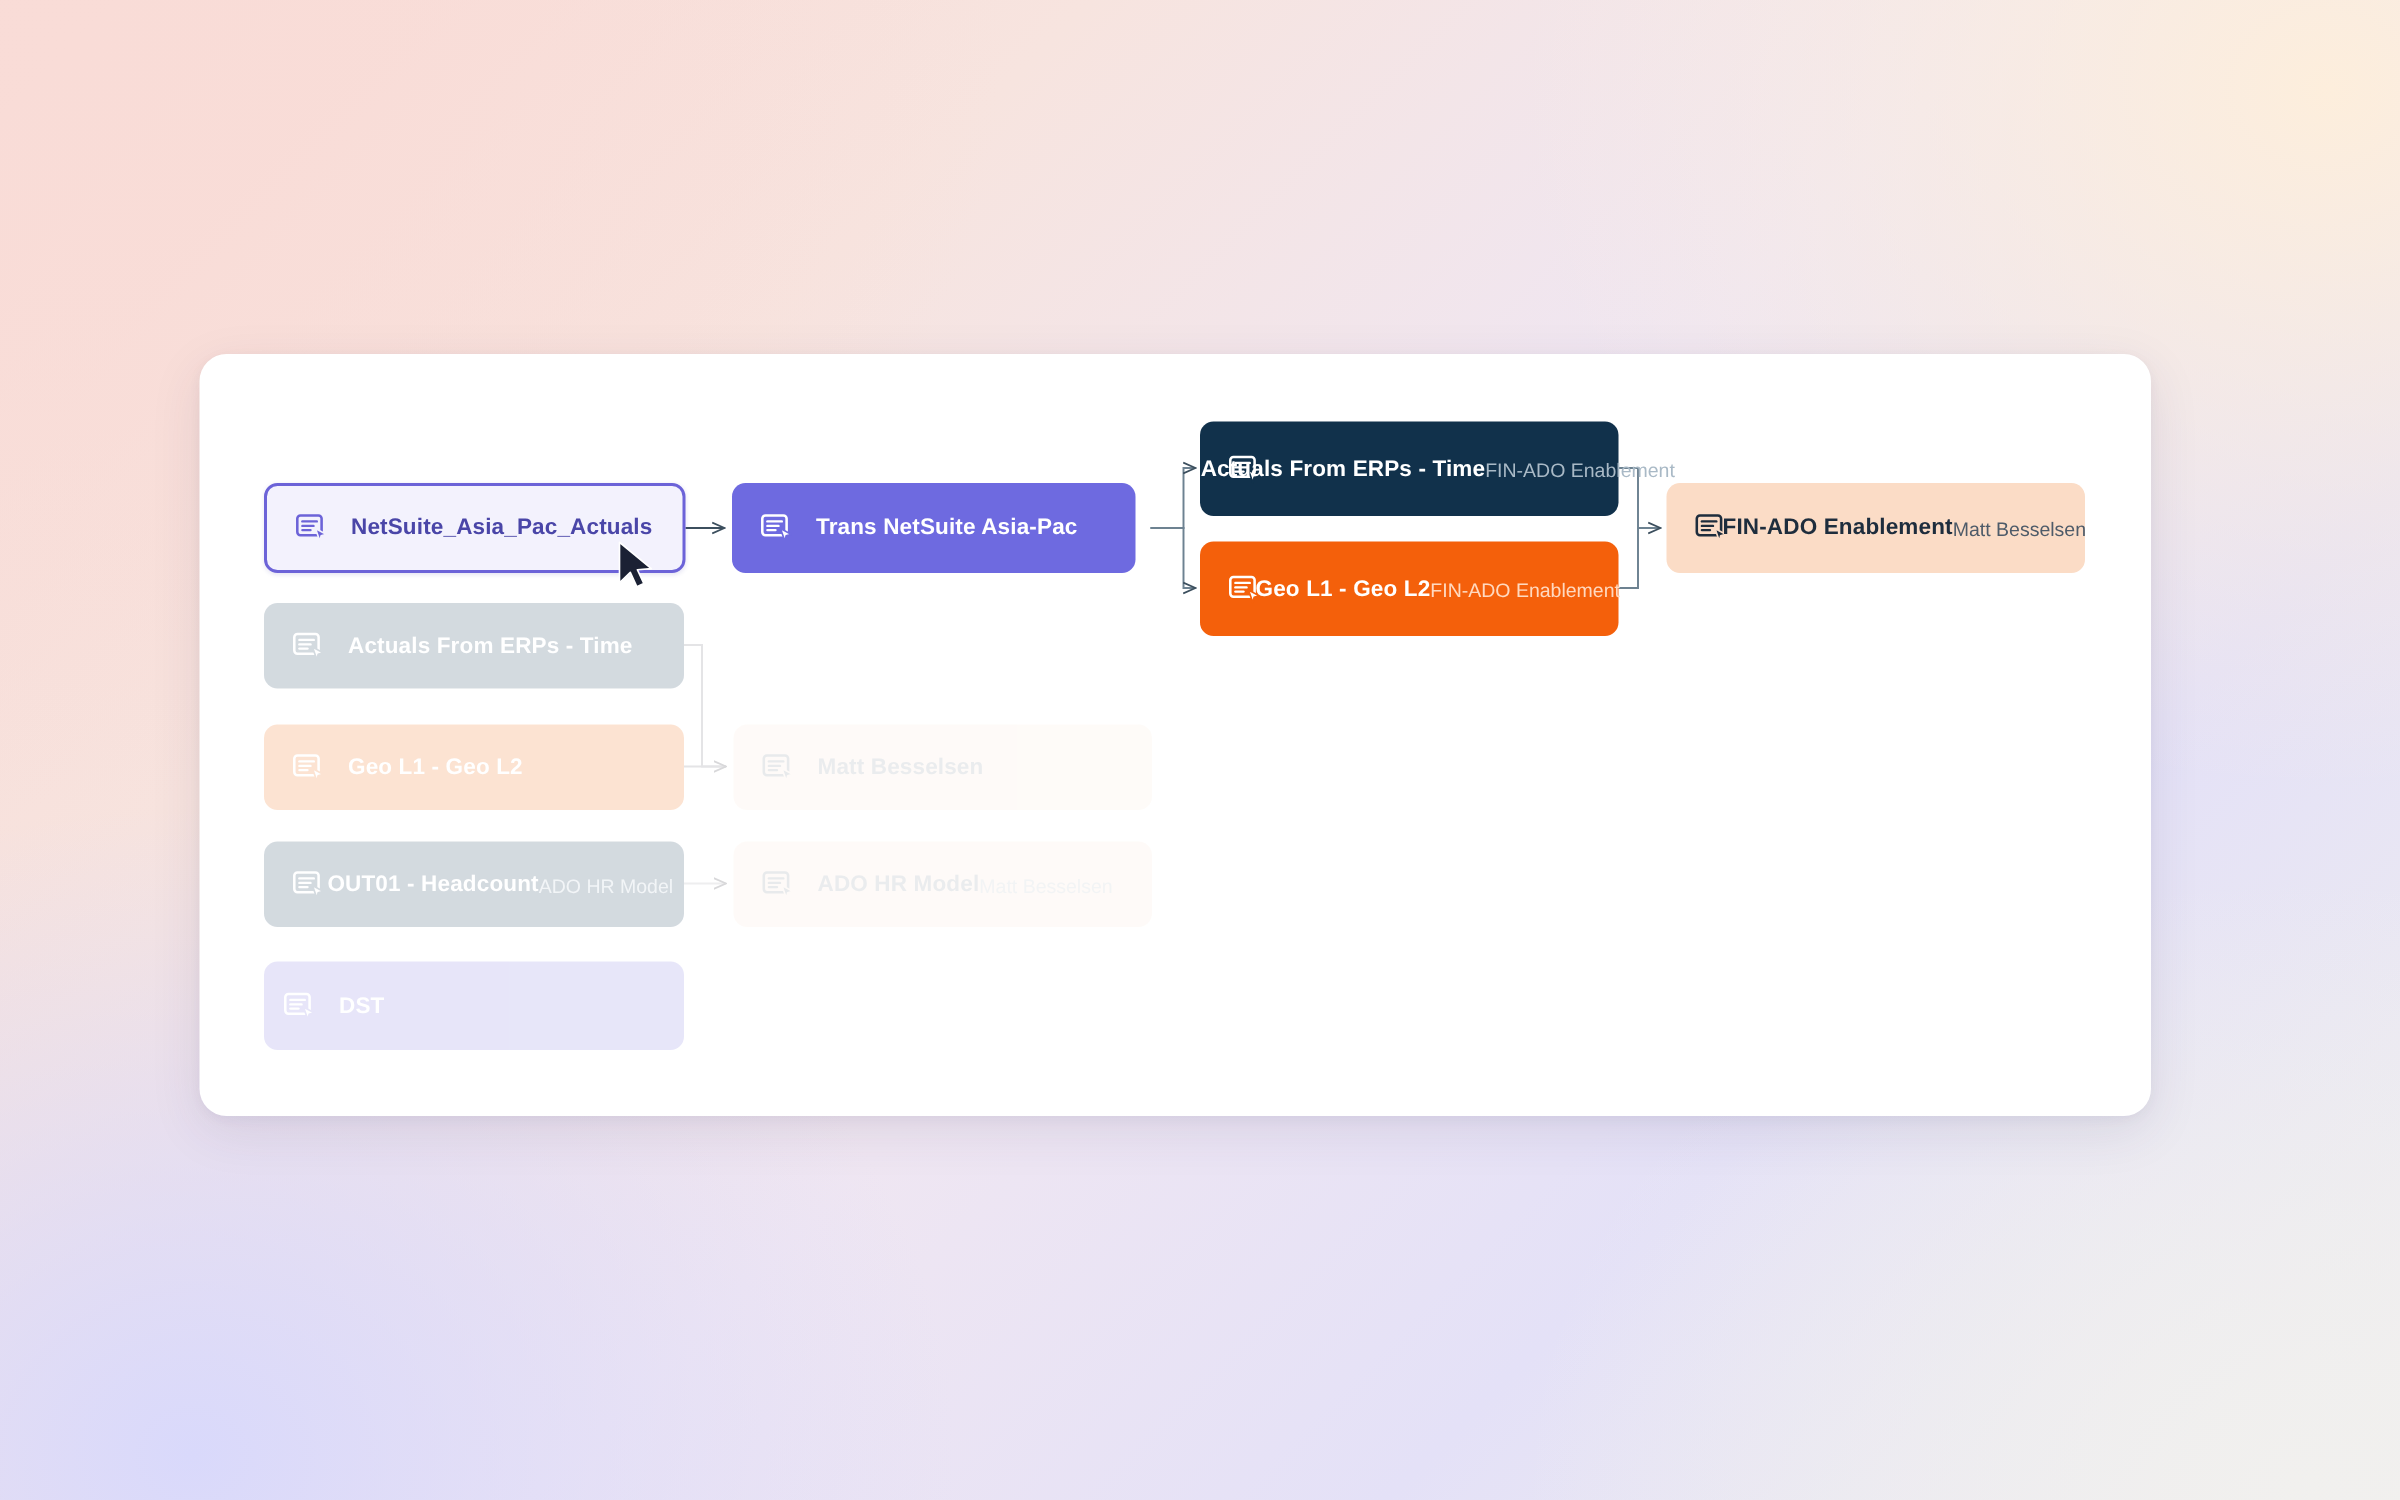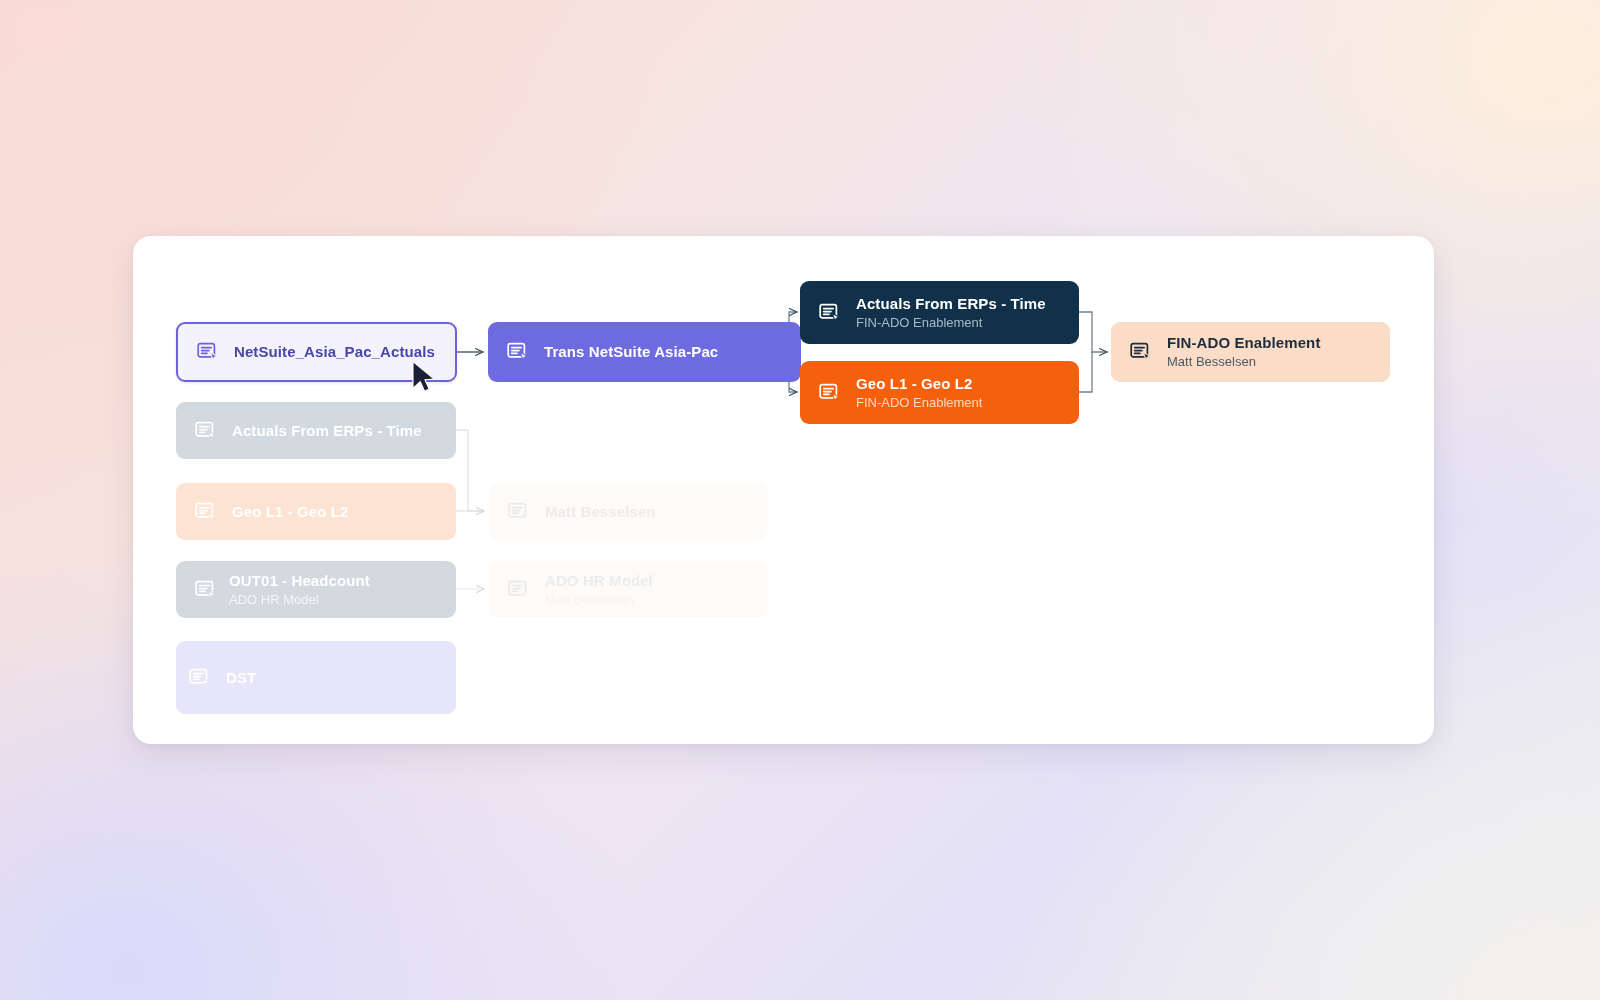--- a/index.html
+++ b/index.html
@@ -46,21 +46,21 @@
     border-radius: 9px;
   }
   .node .glyph {
     flex: 0 0 auto;
     width: 24px;
     height: 24px;
     display: block;
   }
   .node .labels {
     display: flex;
-    flex-direction: column;
+    flex-direction: row;
     justify-content: center;
     line-height: 1.18;
     min-width: 0;
   }
   .node .title {
     font-size: 15px;
     font-weight: bold;
     letter-spacing: 0.1px;
     white-space: nowrap;
   }
@@ -211,34 +211,34 @@
       <line x1="5.6" y1="10.6" x2="13" y2="10.6" stroke="#ffffff" stroke-width="1.6" stroke-linecap="round"></line>
       <line x1="5.6" y1="13.4" x2="11" y2="13.4" stroke="#ffffff" stroke-width="1.6" stroke-linecap="round"></line>
       <path d="M14.3,12.4 L21.4,16.2 L18.1,17.2 L17.3,20.8 Z" fill="#ffffff" stroke="#c3ccd4" stroke-width="1.1" stroke-linejoin="round"></path>
     </svg>
     <span class="labels">
       <span class="title">OUT01 - Headcount</span>
       <span class="subtitle">ADO HR Model</span>
     </span>
   </div>
 
-  <div class="node v-lilac dim-70" style="left:176px; top:641px; width:280px; height:73px;padding-left:12px;">
+  <div class="node v-lilac dim-70" style="left:176px; top:641px; width:280px; height:59px;padding-left:12px;">
     <svg class="glyph" viewBox="0 0 24 24">
       <rect x="2.2" y="3.6" width="16.2" height="13.2" rx="2.1" fill="none" stroke="#ffffff" stroke-width="1.7"></rect>
       <line x1="5.6" y1="7.6" x2="15.2" y2="7.6" stroke="#ffffff" stroke-width="1.6" stroke-linecap="round"></line>
       <line x1="5.6" y1="10.6" x2="13" y2="10.6" stroke="#ffffff" stroke-width="1.6" stroke-linecap="round"></line>
       <line x1="5.6" y1="13.4" x2="11" y2="13.4" stroke="#ffffff" stroke-width="1.6" stroke-linecap="round"></line>
       <path d="M14.3,12.4 L21.4,16.2 L18.1,17.2 L17.3,20.8 Z" fill="#ffffff" stroke="#dedcf7" stroke-width="1.1" stroke-linejoin="round"></path>
     </svg>
     <span class="labels">
       <span class="title">DST</span>
     </span>
   </div>
 
-  <div class="node v-periwinkle" style="left:488px; top:322px; width:313px; height:60px;">
+  <div class="node v-periwinkle" style="left:488px; top:322px; width:269px; height:60px;">
     <svg class="glyph" viewBox="0 0 24 24">
       <rect x="2.2" y="3.6" width="16.2" height="13.2" rx="2.1" fill="none" stroke="#ffffff" stroke-width="1.7"></rect>
       <line x1="5.6" y1="7.6" x2="15.2" y2="7.6" stroke="#ffffff" stroke-width="1.6" stroke-linecap="round"></line>
       <line x1="5.6" y1="10.6" x2="13" y2="10.6" stroke="#ffffff" stroke-width="1.6" stroke-linecap="round"></line>
       <line x1="5.6" y1="13.4" x2="11" y2="13.4" stroke="#ffffff" stroke-width="1.6" stroke-linecap="round"></line>
       <path d="M14.3,12.4 L21.4,16.2 L18.1,17.2 L17.3,20.8 Z" fill="#ffffff" stroke="#6e6ae0" stroke-width="1.1" stroke-linejoin="round"></path>
     </svg>
     <span class="labels">
       <span class="title">Trans NetSuite Asia-Pac</span>
     </span>

